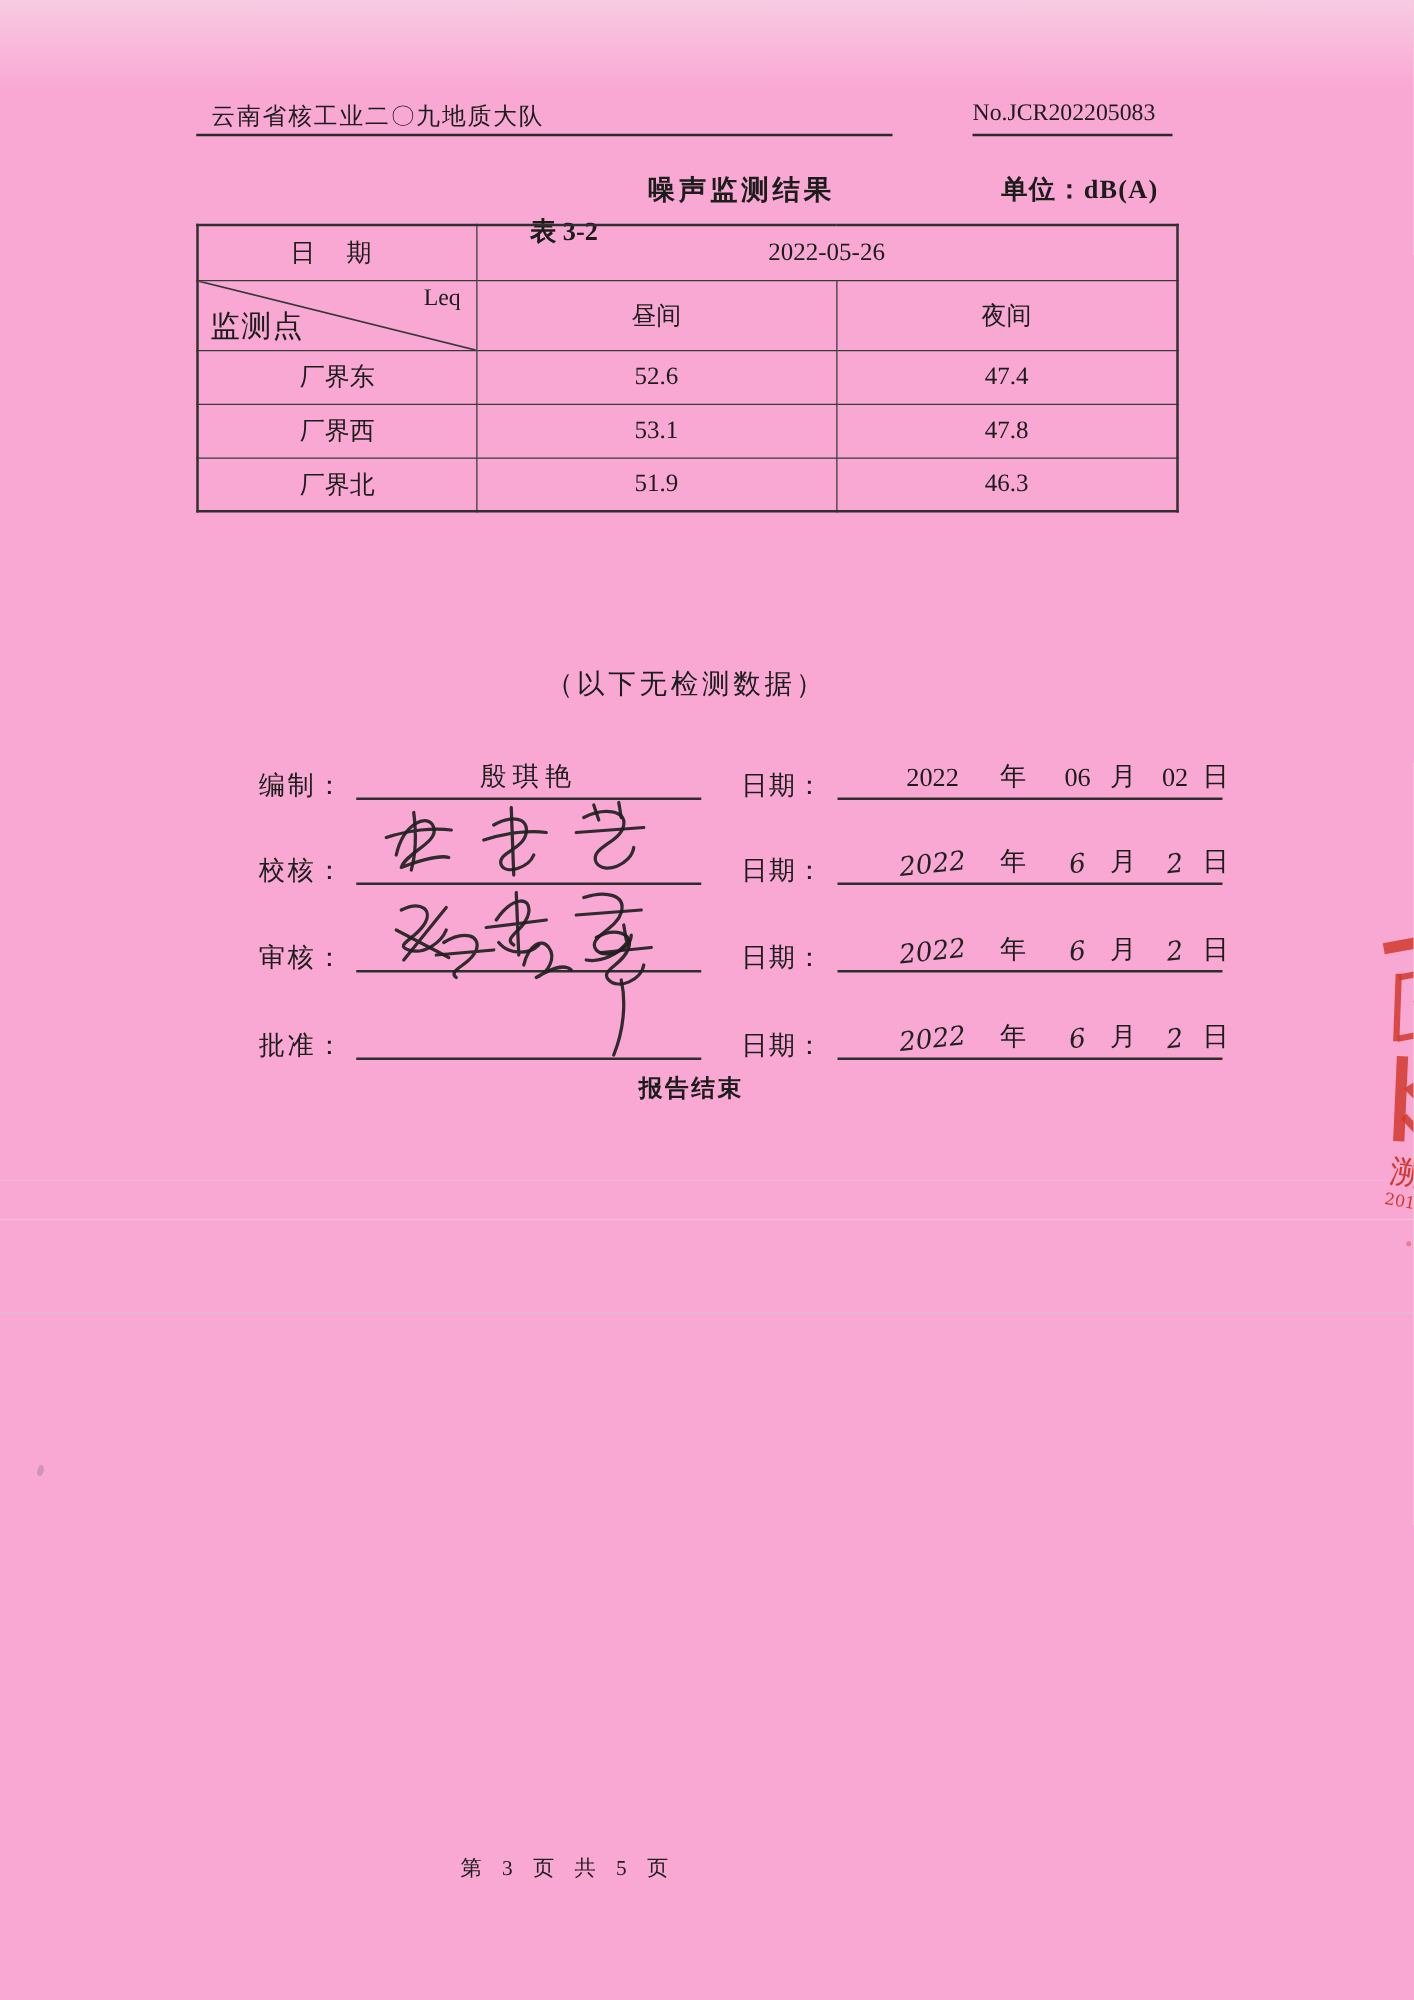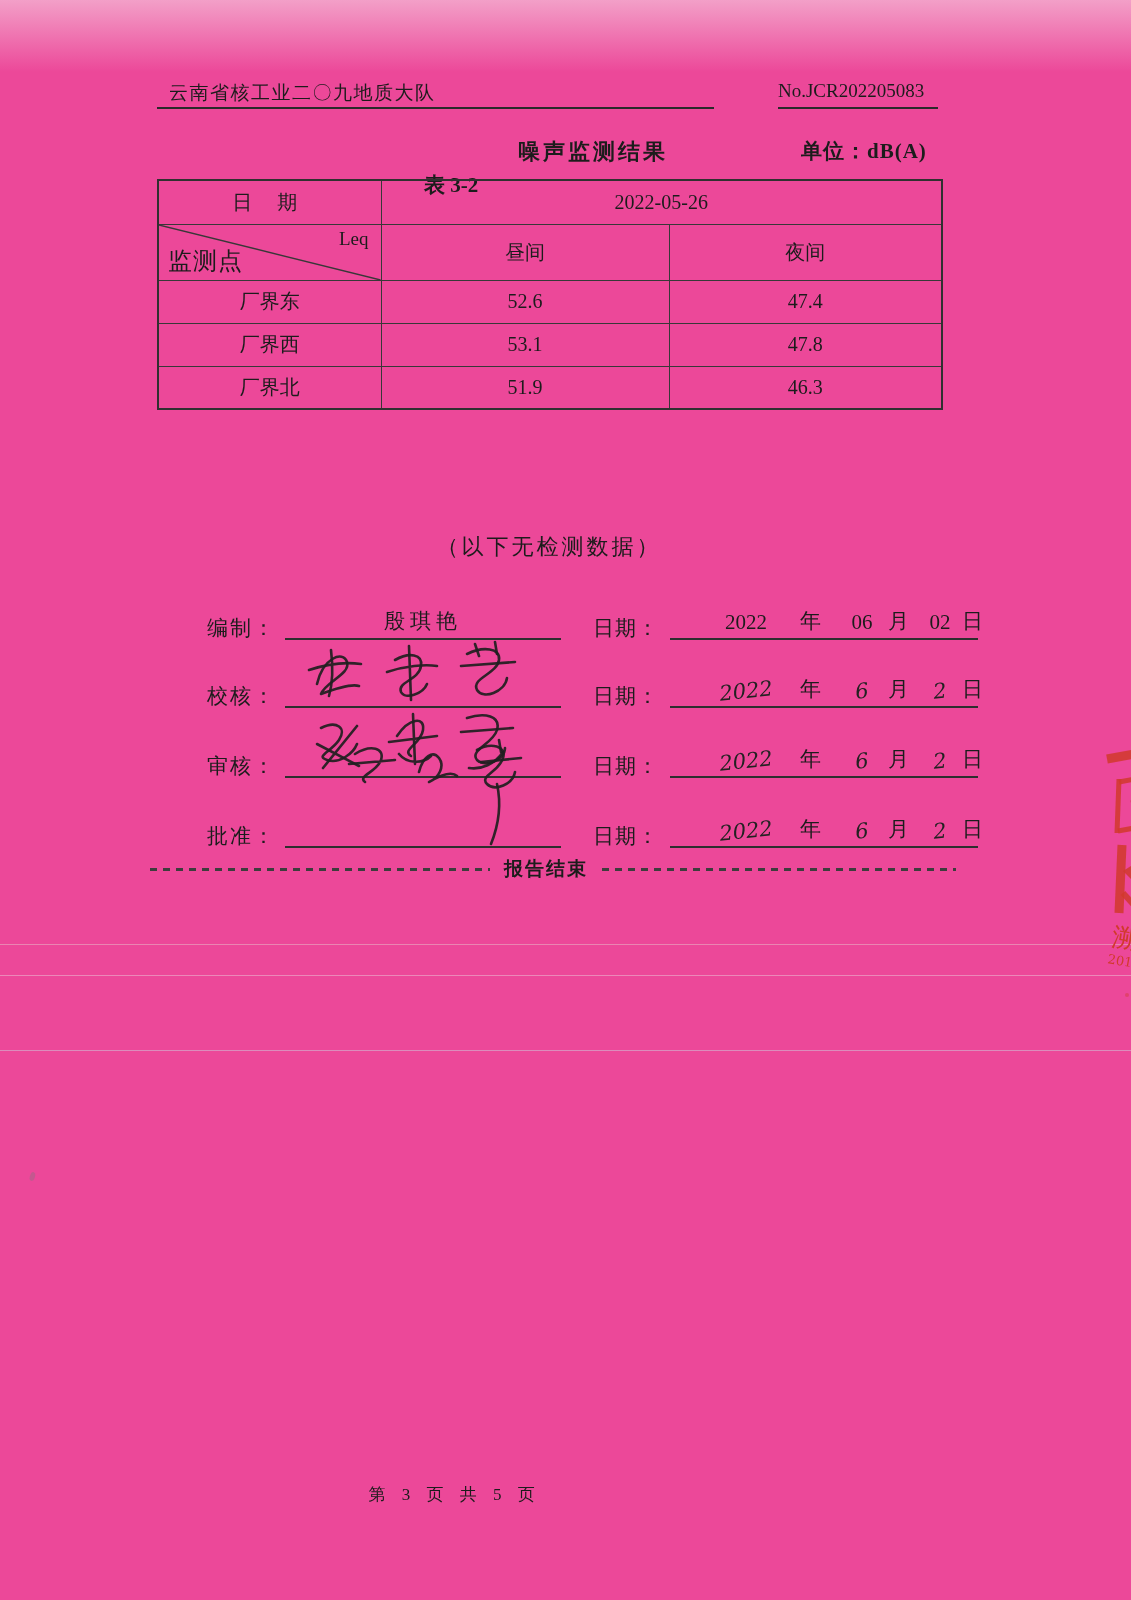--- a/index.html
+++ b/index.html
@@ -1,18 +1,18 @@
 <!DOCTYPE html>
 <html><head>
 <meta charset="utf-8">
 <style>
   html,body{margin:0;padding:0;background:#e8e8e8;}
   #page{
     position:relative; width:1131px; height:1600px; margin:0 auto;
-    background:#ec4899; overflow:hidden;
+    background:#f9a8d4; overflow:hidden;
     font-family:"Liberation Serif","DejaVu Serif",serif;
     color:#1c1c1c;
   }
   .tint-top{position:absolute;left:0;top:0;width:1131px;height:72px;
     background:linear-gradient(180deg,rgba(248,231,238,.55),rgba(255,255,255,0));}
   
   .hdr-left{position:absolute;left:157px;top:80px;width:545px;height:27px;
     border-bottom:2px solid #2a2a2a;font-size:19px;letter-spacing:1.5px;padding-left:12px;}
   .hdr-right{position:absolute;left:778px;top:80px;width:160px;height:27px;
     border-bottom:2px solid #2a2a2a;font-size:19px;}
@@ -50,21 +50,21 @@
   .dt.yu{left:130px;} .dt.m{left:172px;width:40px;text-align:center;}
   .dt.mu{left:218px;} .dt.d{left:252px;width:36px;text-align:center;}
   .dt.du{left:292px;}
   .hand{font-family:"DejaVu Serif",serif;font-style:italic;font-size:31px;
     transform:rotate(-6deg);color:#222;bottom:1px;}
   .sigsvg{position:absolute;left:6px;bottom:-4px;overflow:visible;}
   .sigsvg path{fill:none;stroke:#1f1f1f;stroke-width:2.6;stroke-linecap:round;
     stroke-linejoin:round;opacity:.92;}
   
   .end-row{position:absolute;left:150px;top:858px;width:806px;height:22px;
-    display:flex;align-items:center;}
+    display:flex;align-items:center;flex-direction:column;}
   .dash{height:3px;background:repeating-linear-gradient(90deg,#3d3d3d 0 7px,transparent 7px 13px);}
   .dash.l{width:340px;} .dash.r{flex:1;}
   .end-label{font-size:19px;font-weight:bold;margin:0 14px;letter-spacing:2px;white-space:nowrap;}
   
   .scanline{position:absolute;left:0;width:1131px;height:1px;}
   .sl1{top:944px;background:rgba(231,193,203,.5);}
   .sl2{top:975px;background:rgba(238,215,223,.45);}
   .sl3{top:1050px;background:rgba(203,208,224,.5);}
   .speck{position:absolute;left:30px;top:1172px;width:5px;height:9px;
     background:rgba(120,120,125,.35);border-radius:40% 60% 50% 50%;transform:rotate(18deg);}

